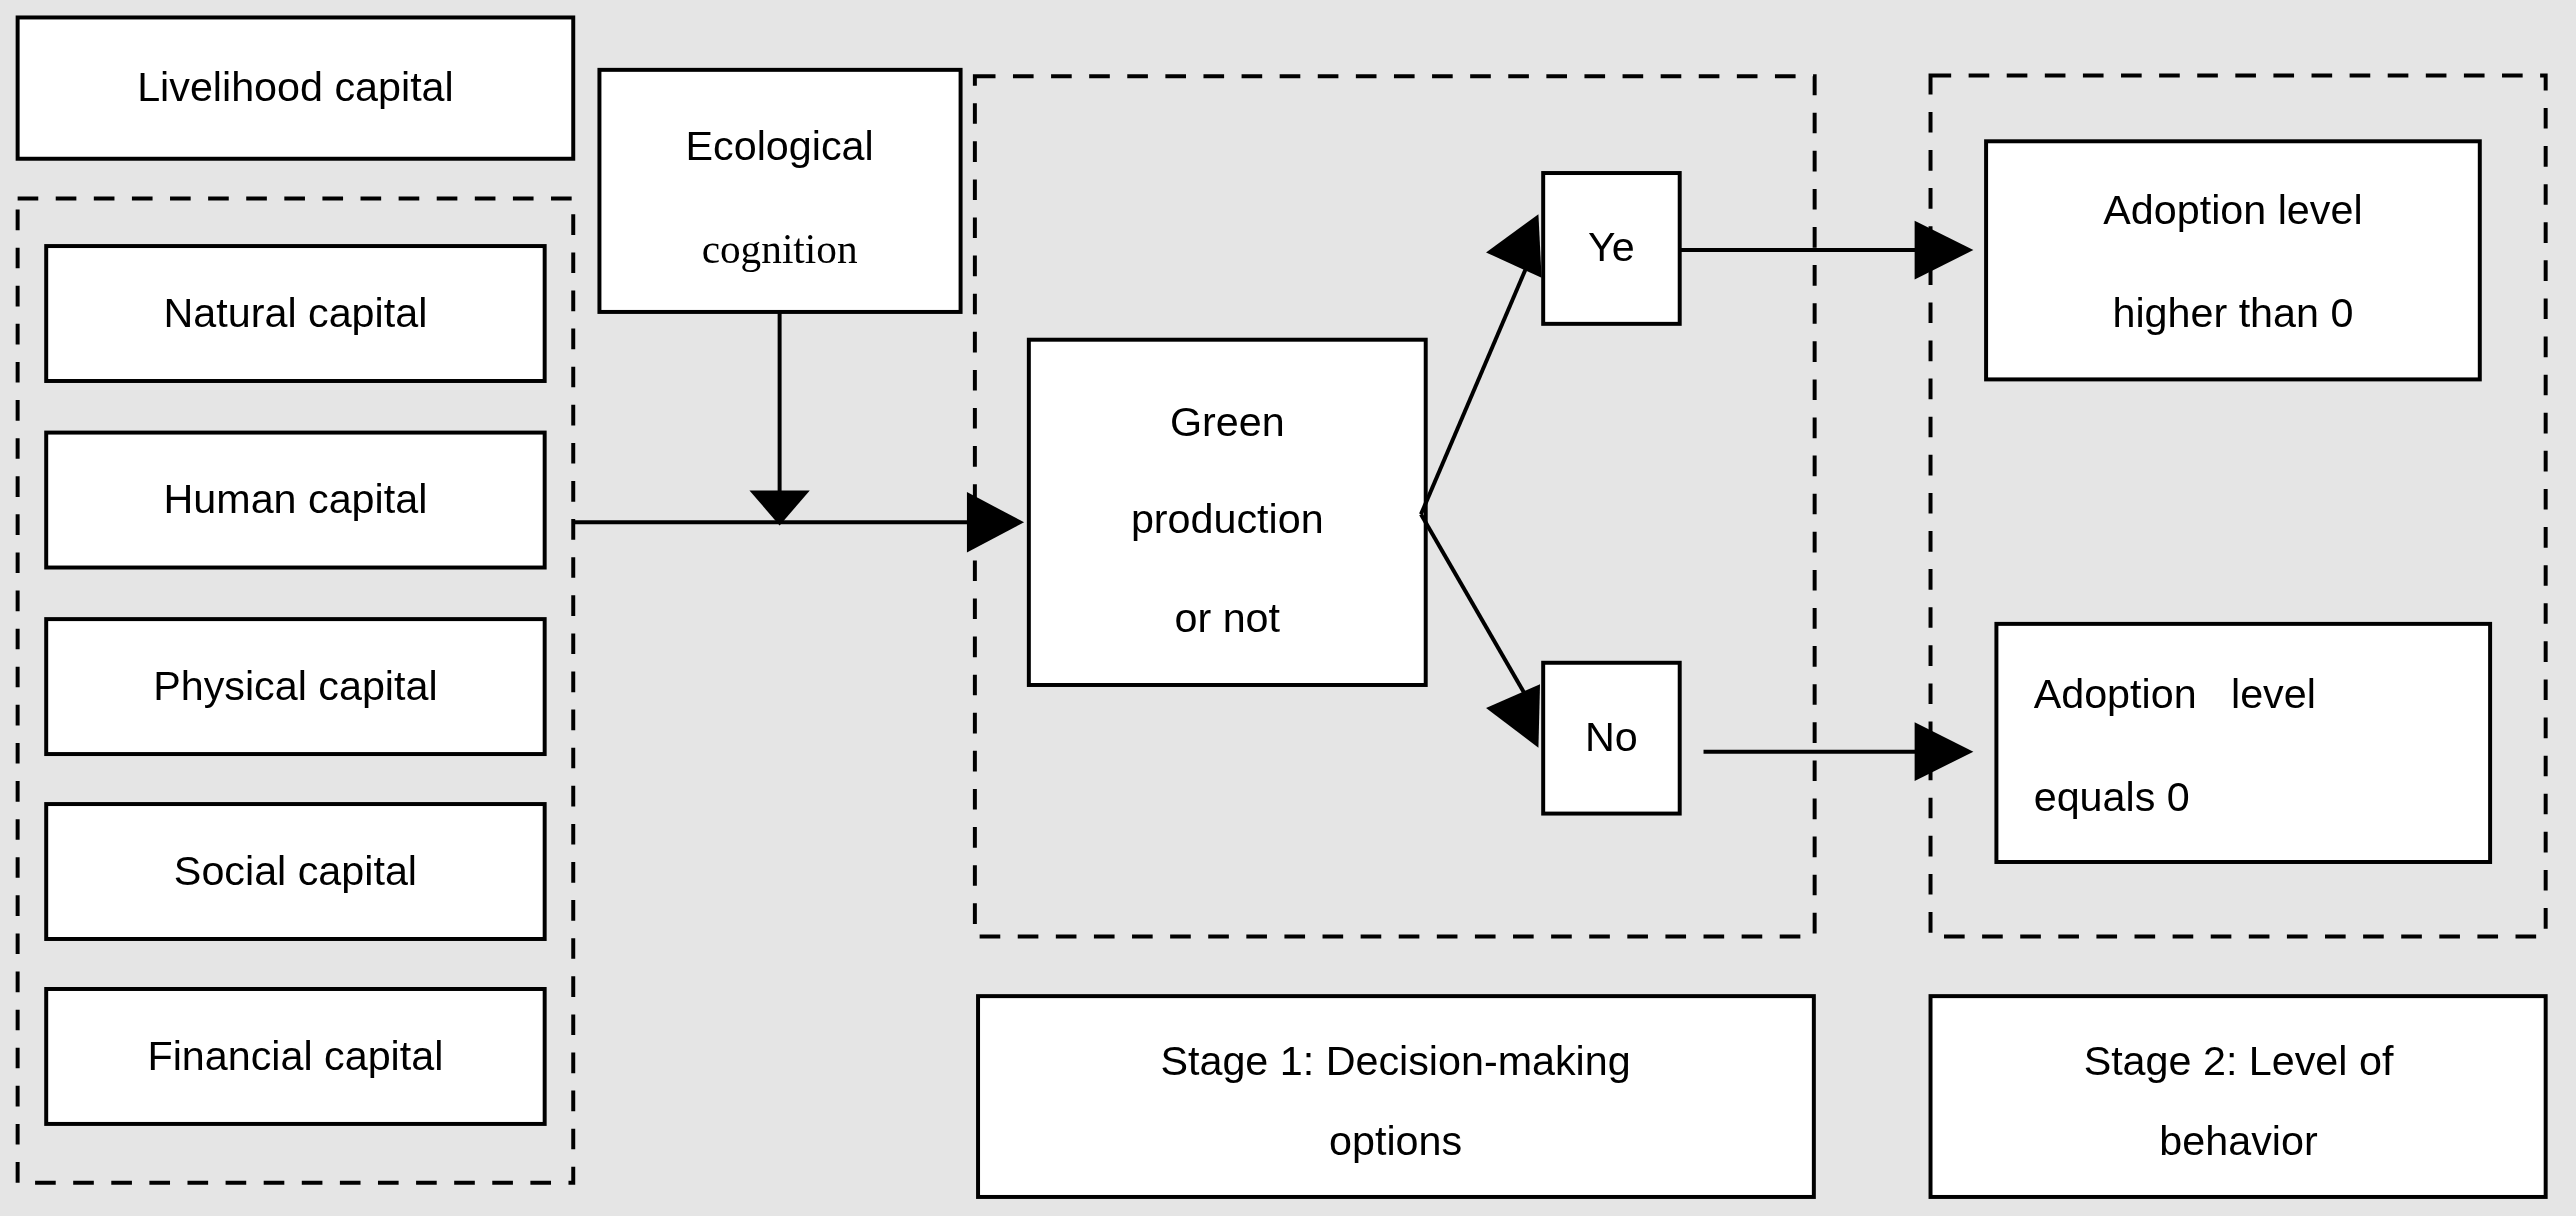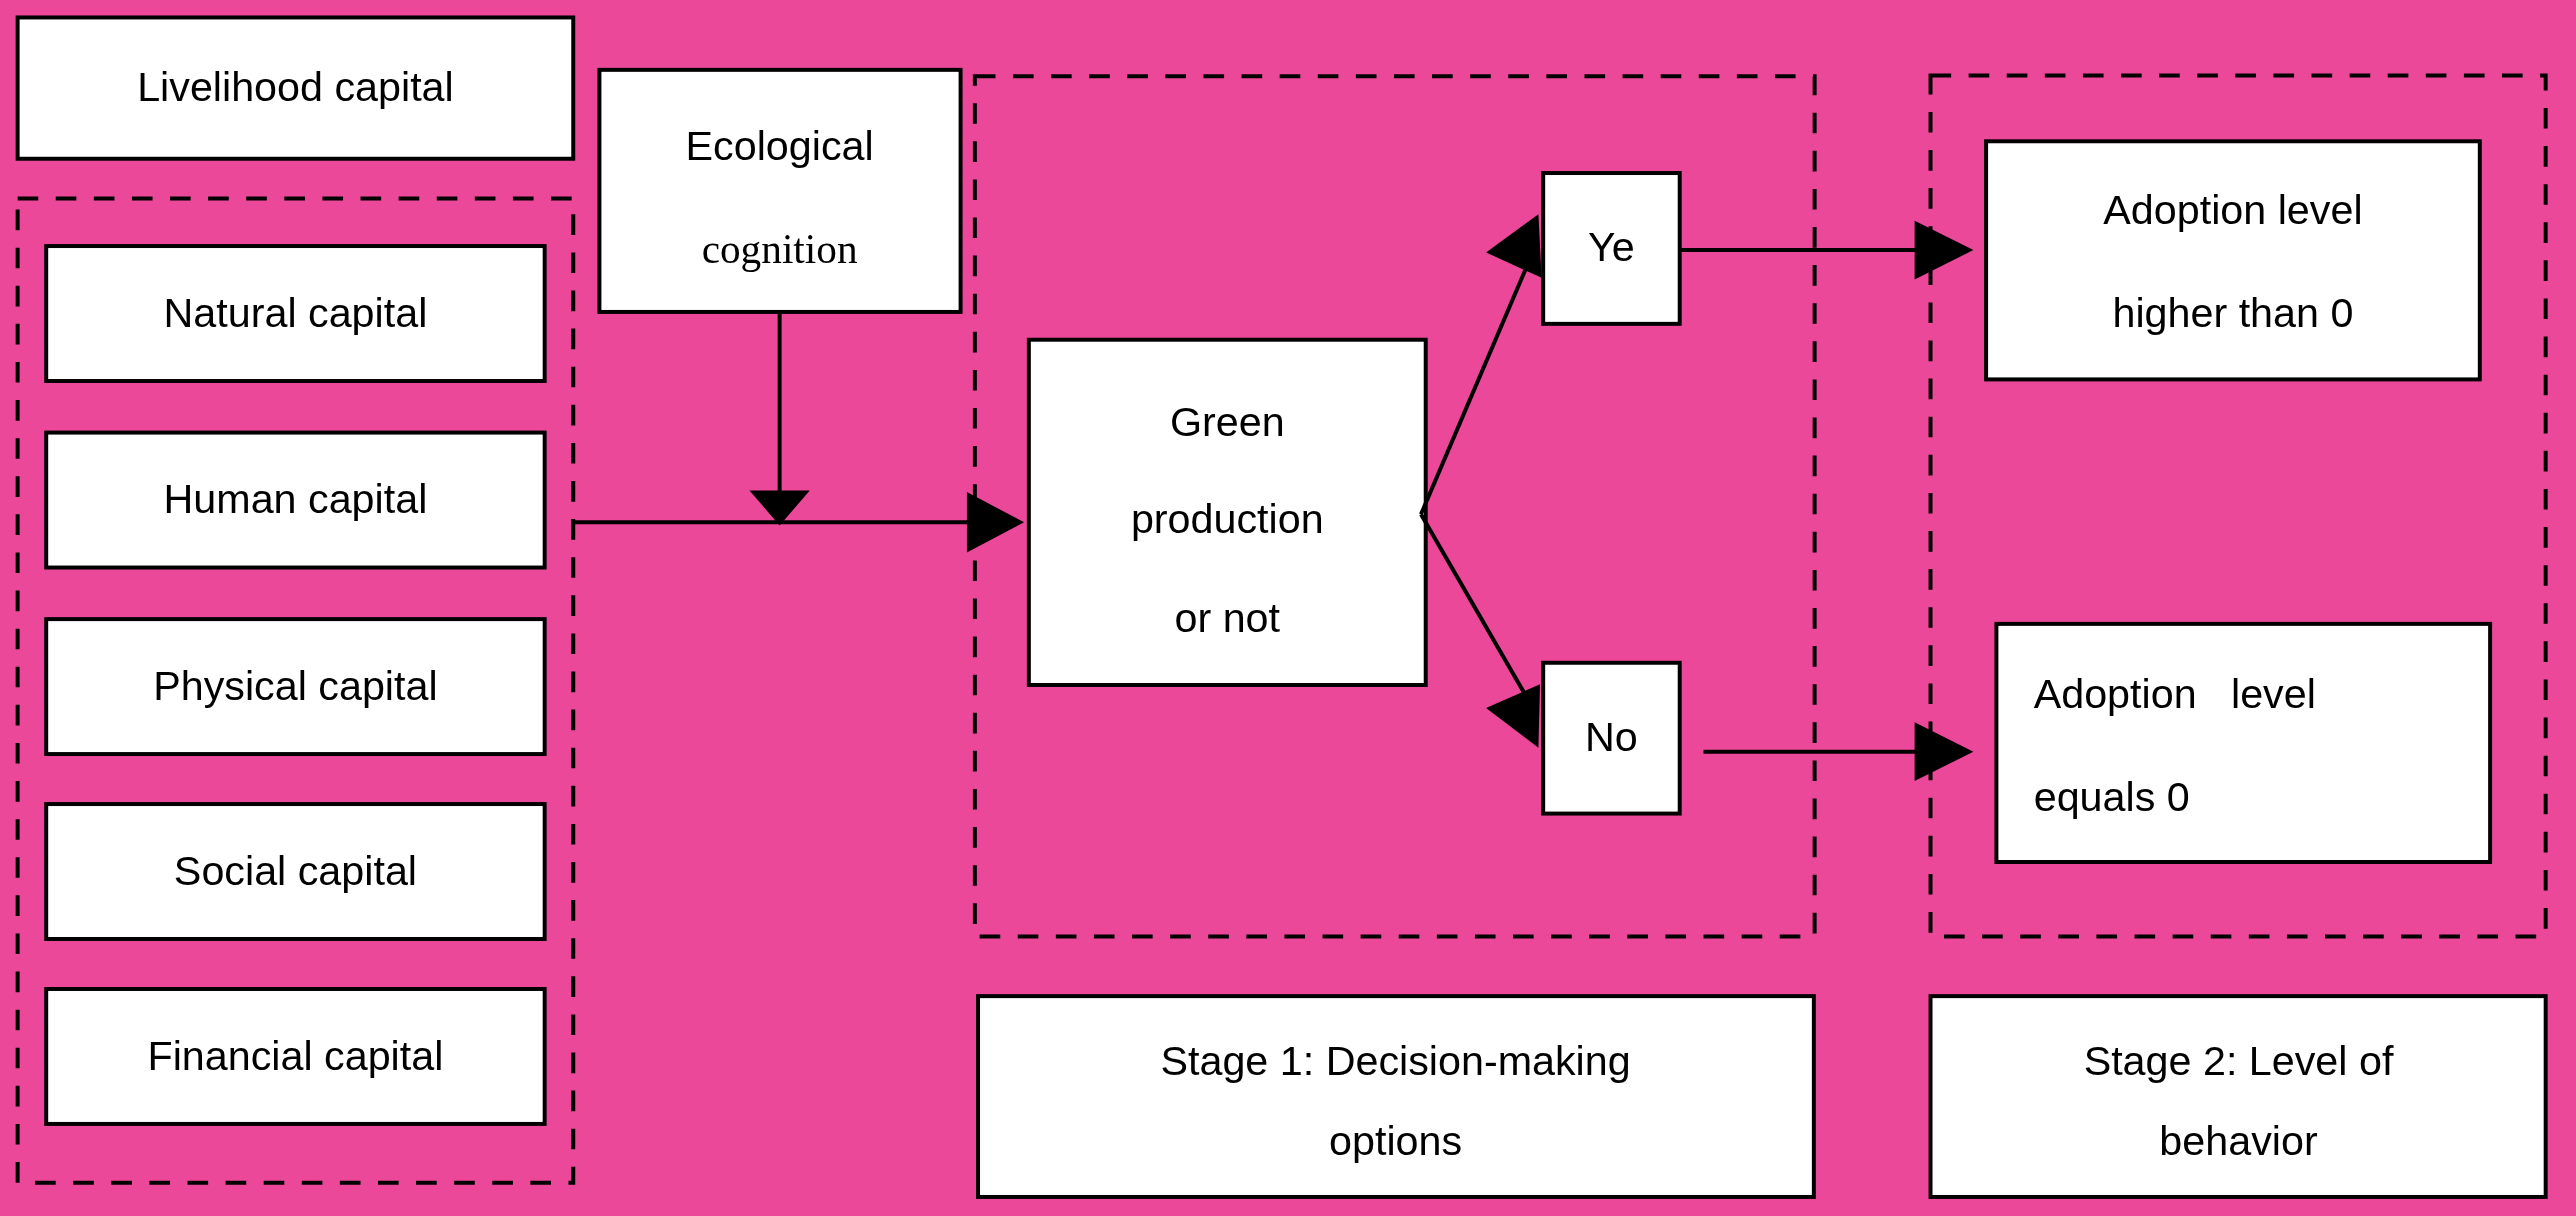--- a/index.html
+++ b/index.html
@@ -4,21 +4,21 @@
 <style>
   html, body {
     margin: 0;
     padding: 0;
     background: #ffffff;
   }
   #stage {
     position: relative;
     width: 2576px;
     height: 1216px;
-    background: #ec4899;
+    background: #e5e5e5;
     font-family: "Liberation Sans", sans-serif;
     overflow: hidden;
   }
   svg.diagram {
     position: absolute;
     top: 0;
     left: 0;
     width: 2576px;
     height: 1216px;
   }

